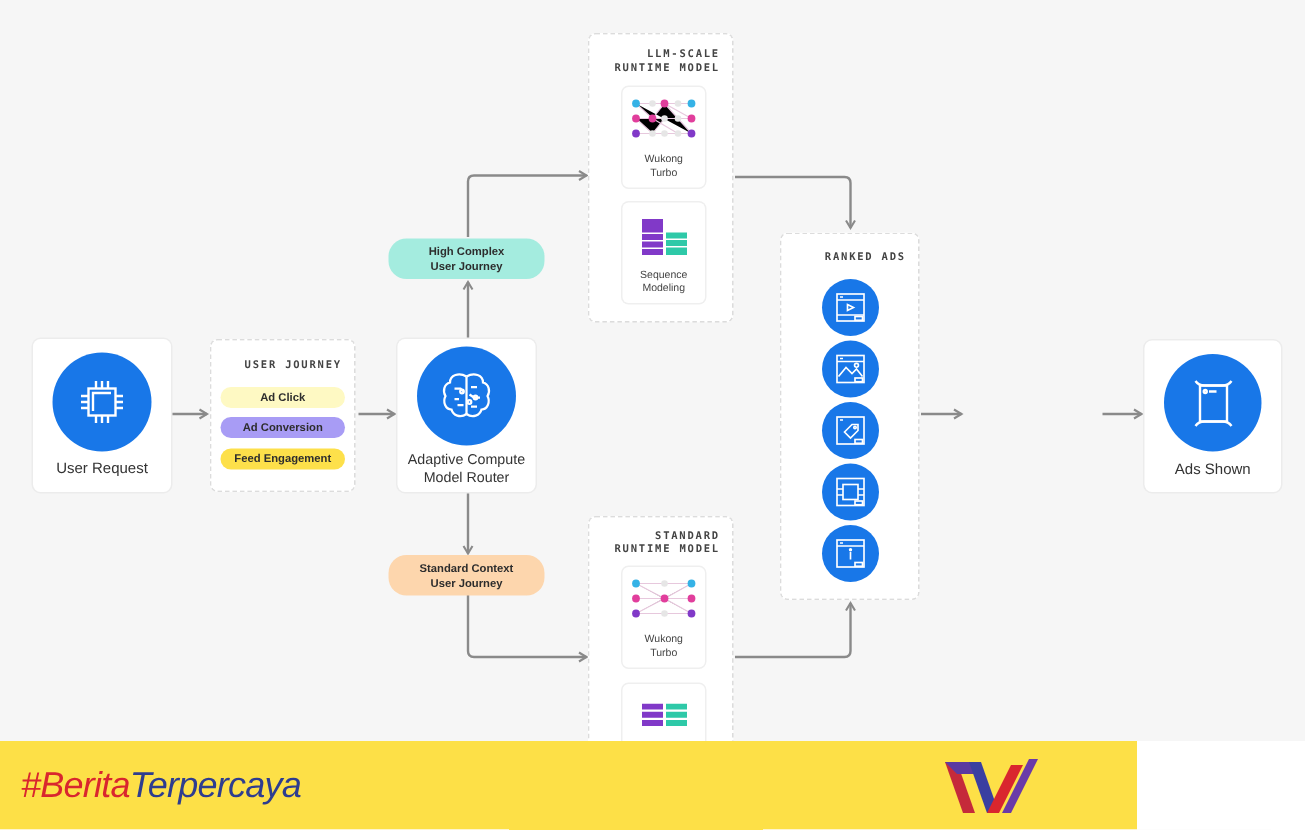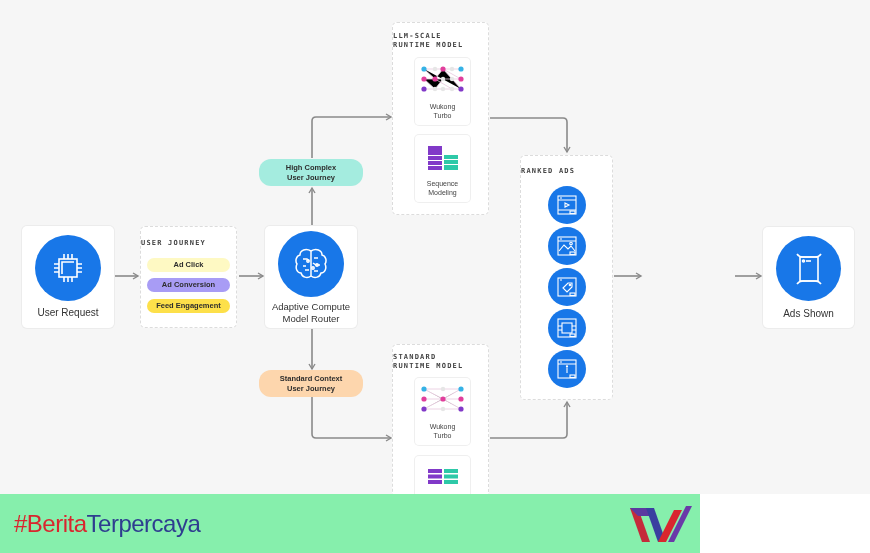--- a/index.html
+++ b/index.html
@@ -3,27 +3,27 @@
 <meta charset="utf-8">
 <style>
   * { box-sizing: border-box; margin: 0; padding: 0; }
   html, body { width: 870px; height: 553px; overflow: hidden; background: #ffffff; }
   body { font-family: "Liberation Sans", sans-serif; position: relative; }
   #canvas { position: absolute; left: 0; top: 0; width: 870px; height: 494px; background: #f6f6f6; overflow: hidden; }
   .card { position: absolute; background: #ffffff; border-radius: 5px; box-shadow: 0 0 0 1px #ececec; }
   .dashed { position: absolute; background: #ffffff; border: 1px dashed #dcdcdc; border-radius: 5px; }
   .circle { position: absolute; border-radius: 50%; background: #1877e8; display: flex; align-items: center; justify-content: center; }
   .lbl { position: absolute; left: 0; right: 0; text-align: center; color: #333; font-size: 10px; line-height: 12px; }
-  .hdr { position: absolute; left: 0; right: 8px; text-align: left; color: #444; font-family: "DejaVu Sans Mono", monospace; font-size: 7px; letter-spacing: 1.2px; line-height: 9px; font-weight: bold; }
+  .hdr { position: absolute; left: 0; right: 8px; text-align: right; color: #444; font-family: "DejaVu Sans Mono", monospace; font-size: 7px; letter-spacing: 1.2px; line-height: 9px; font-weight: bold; }
   .pill { position: absolute; left: 6px; right: 6px; height: 14px; border-radius: 7px; font-size: 7.5px; line-height: 14px; text-align: center; color: #2d2d2d; font-weight: bold; }
   .branch { position: absolute; border-radius: 12px; font-size: 7.5px; line-height: 10px; text-align: center; color: #2d2d2d; display: flex; align-items: center; justify-content: center; font-weight: bold; }
   .mini { position: absolute; background: #fff; border-radius: 4px; box-shadow: 0 0 0 1px #efefef; }
   .mini .lbl { font-size: 7px; line-height: 9px; color: #444; }
   #arrows { position: absolute; left: 0; top: 0; }
-  #footer { position: absolute; left: 0; top: 494px; width: 700px; height: 59px; background: #86efac; }
+  #footer { position: absolute; left: 0; top: 494px; width: 758px; height: 59px; background: #fde047; font-style: italic; }
   .tag { position: absolute; left: 14px; top: 16px; font-size: 24px; line-height: 28px; font-family: "Liberation Sans Narrow", "Liberation Sans", sans-serif; letter-spacing: -0.5px; }
   .tag .r { color: #d9262e; }
   .tag .b { color: #2e3d8f; }
   .brand { position: absolute; left: 700px; top: 14px; font-size: 28px; line-height: 32px; font-family: "Liberation Sans", sans-serif; }
   .brand .r { color: #d9262e; }
   .brand .b { color: #2e3d8f; }
 </style>
 </head>
 <body>
 

